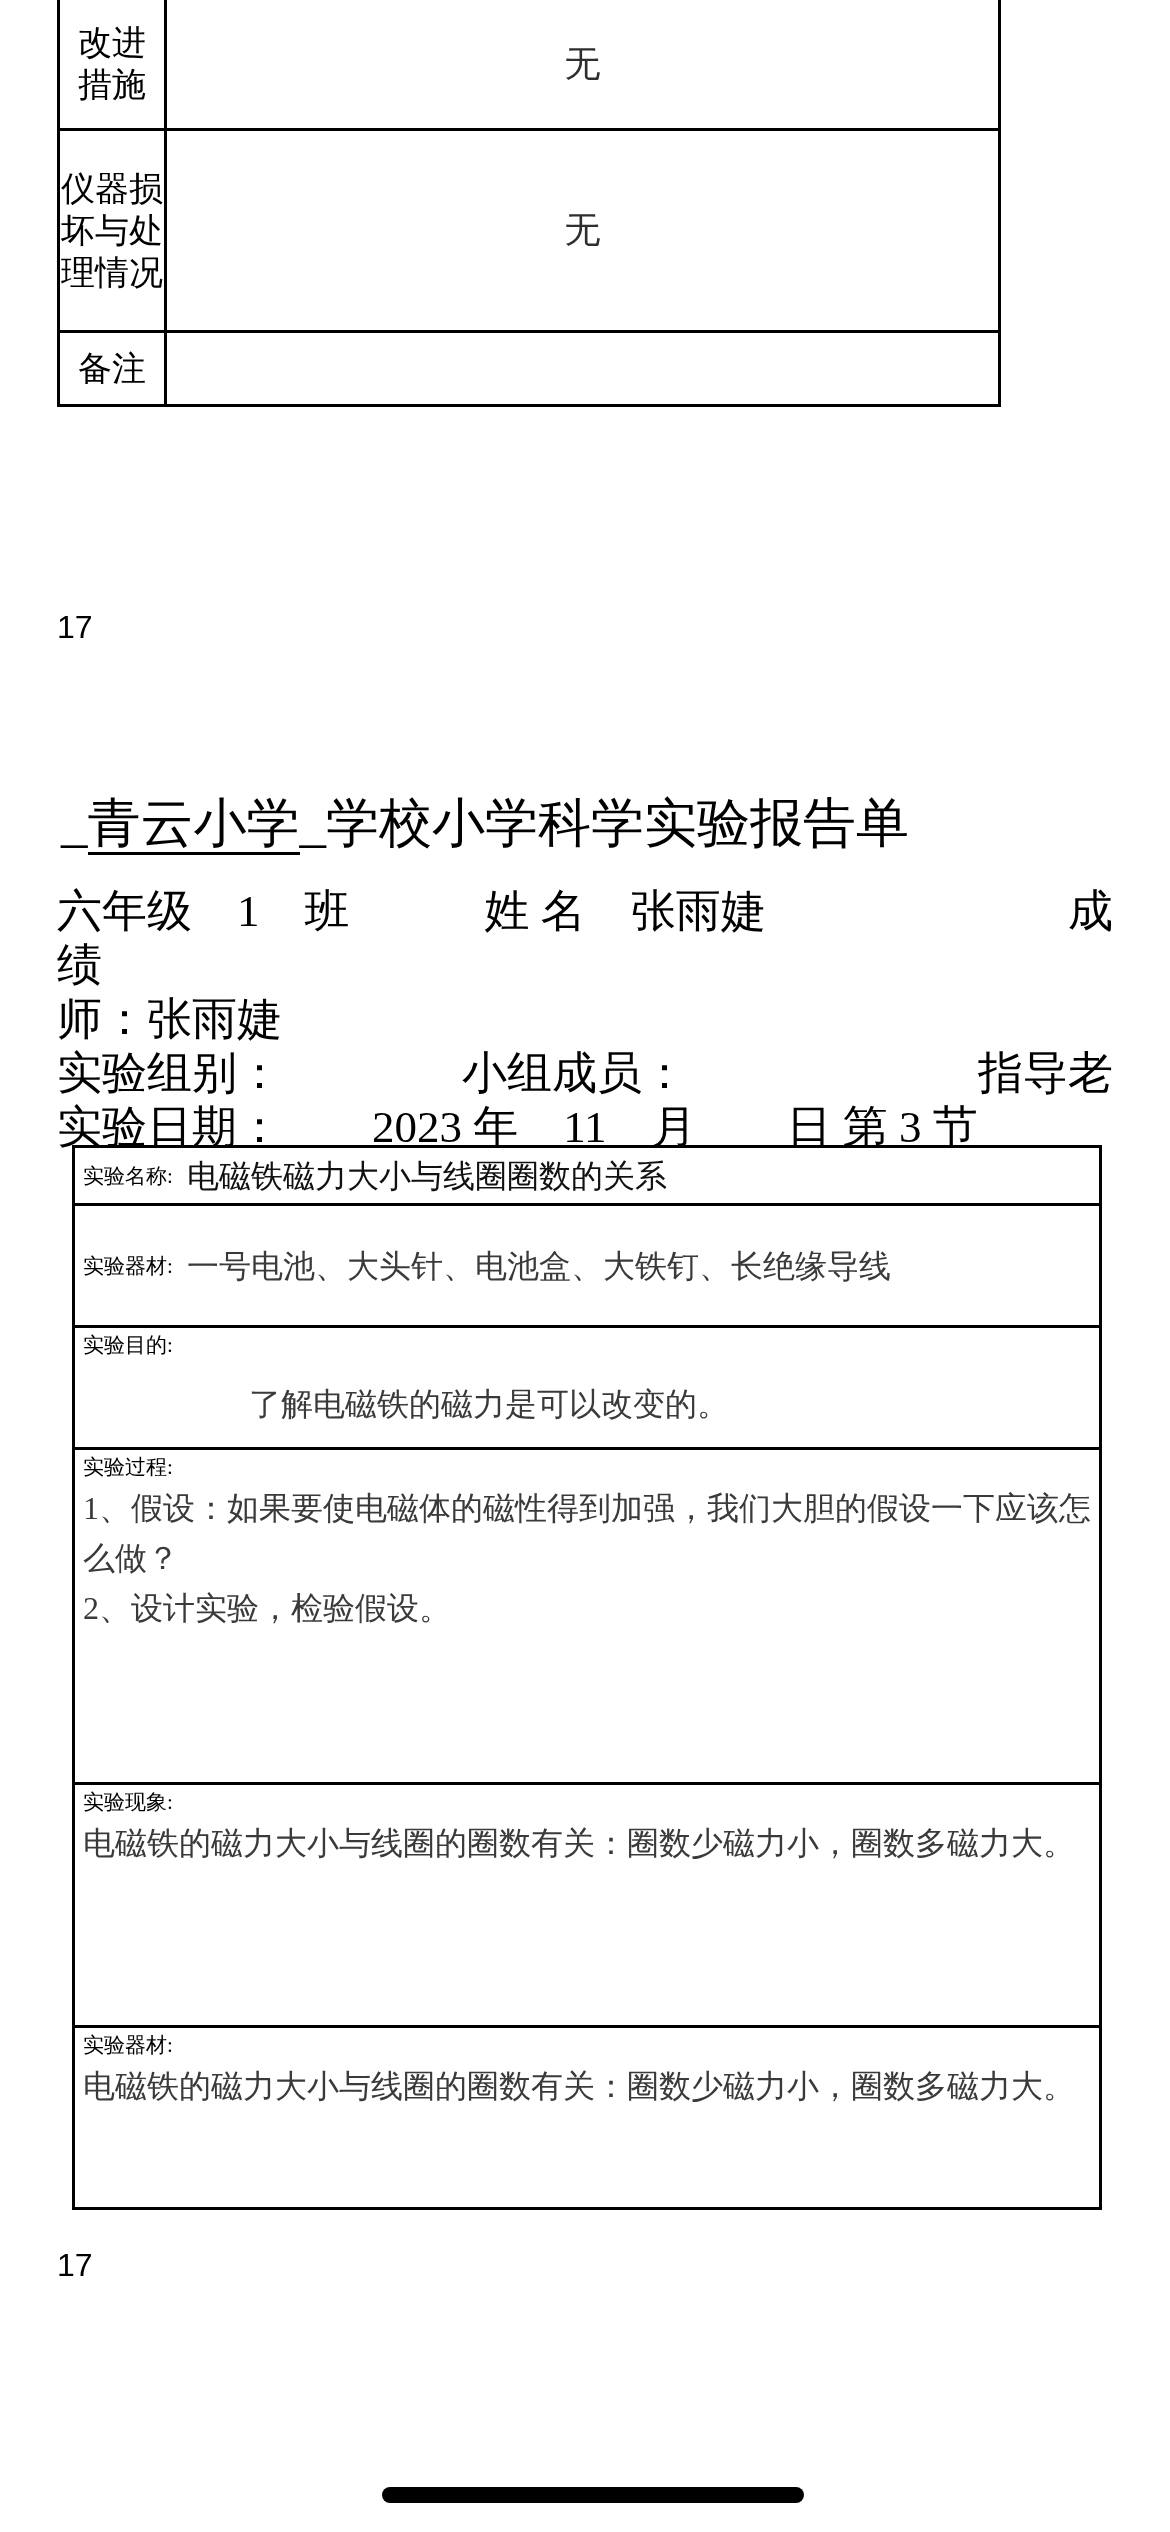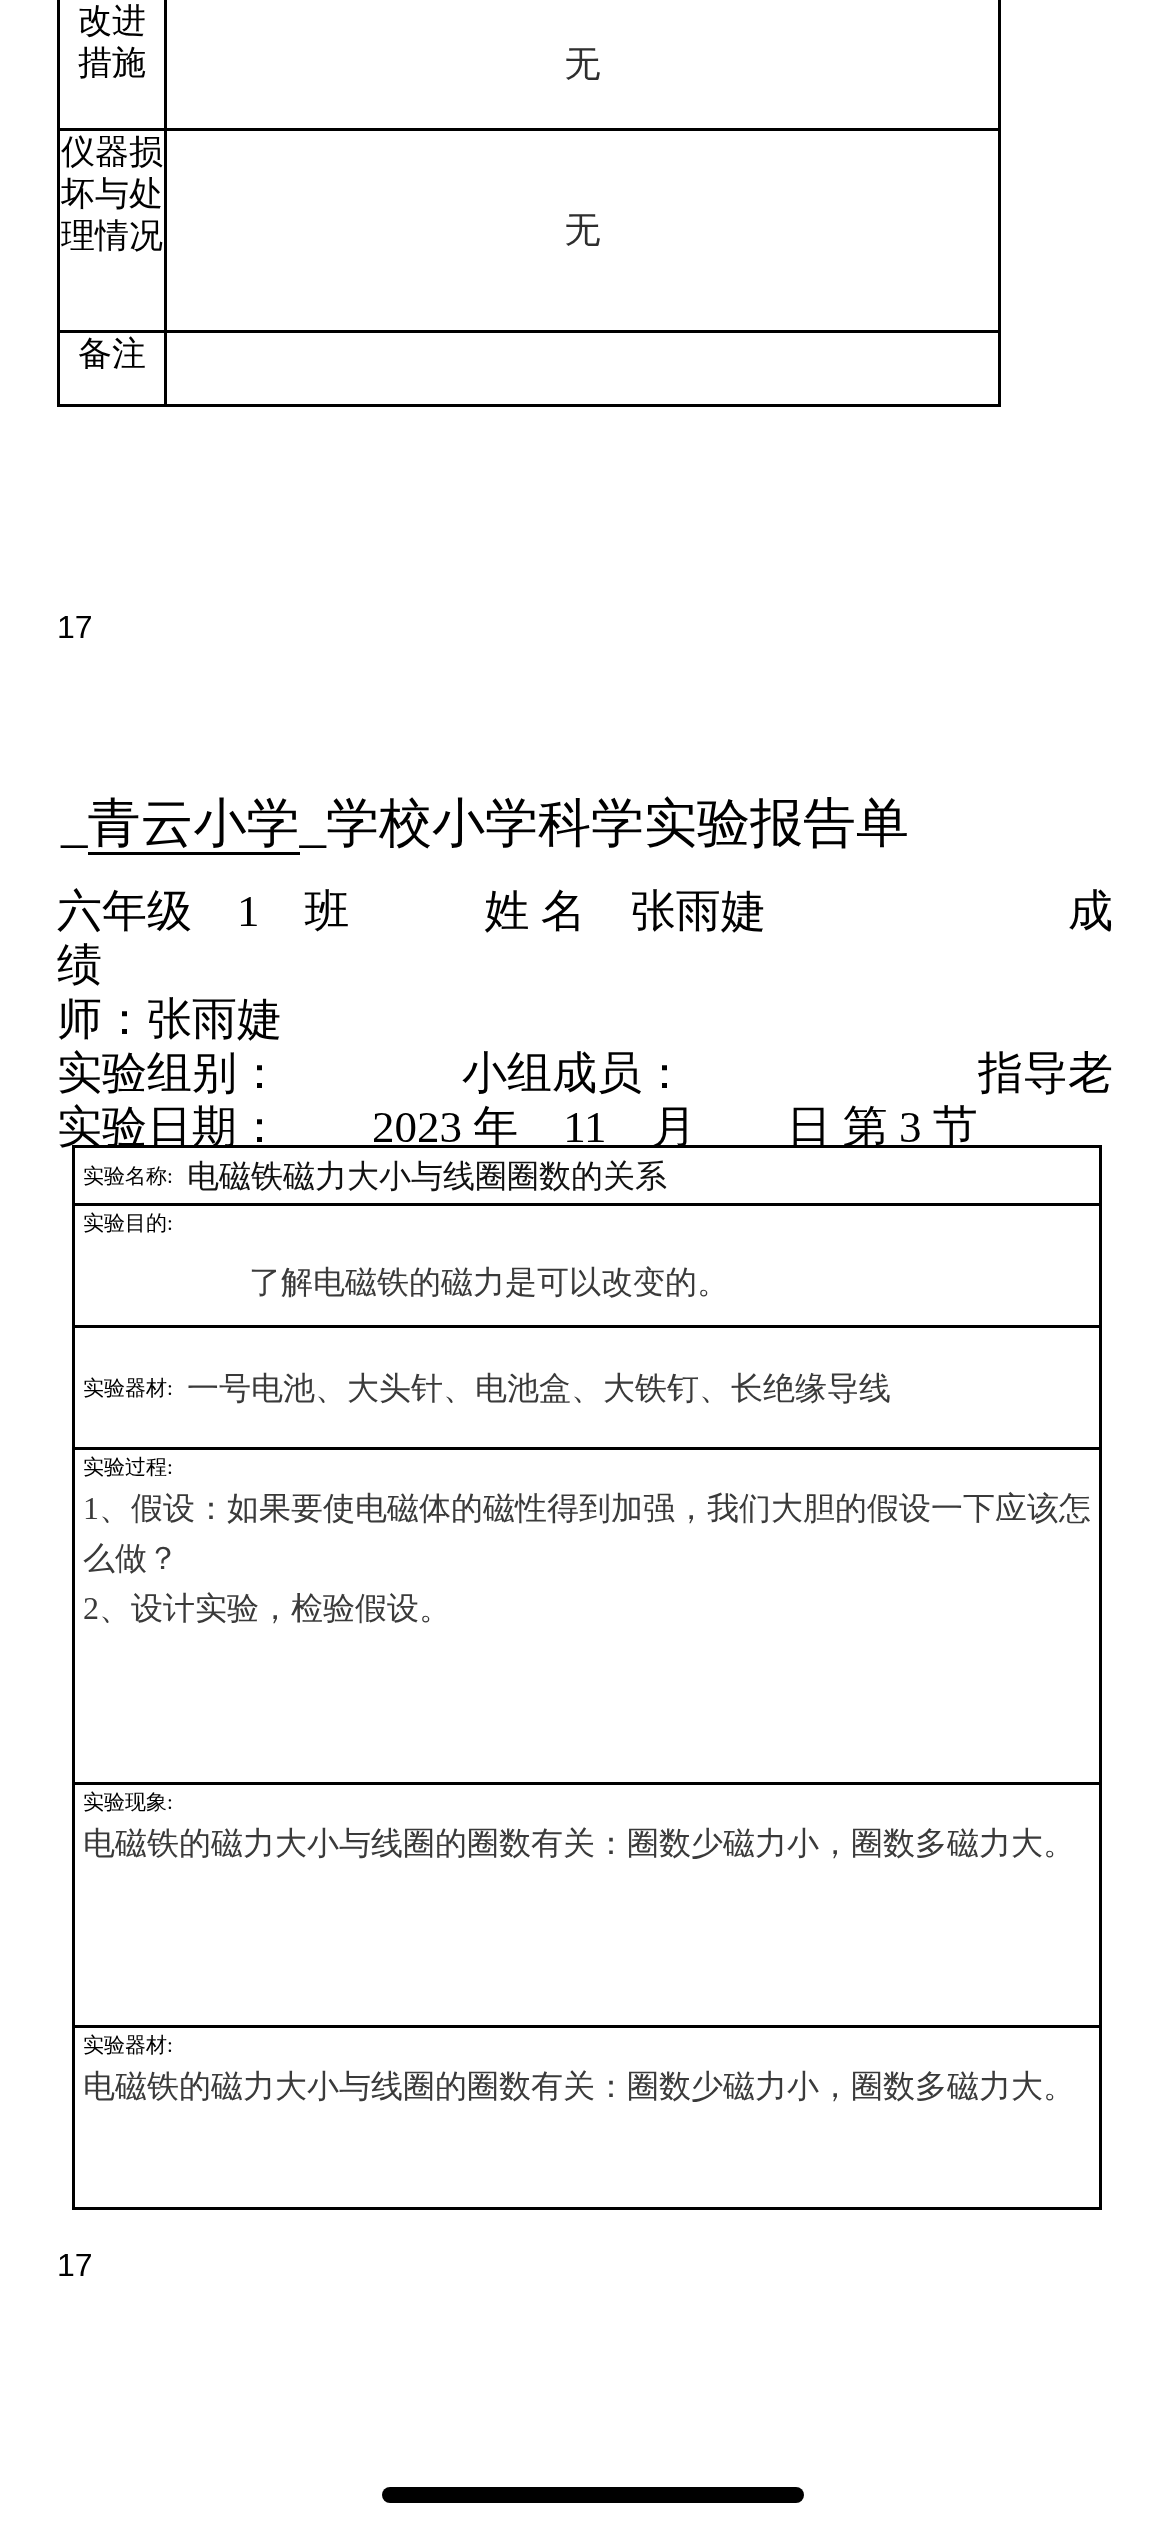--- a/index.html
+++ b/index.html
@@ -10,21 +10,21 @@
     font-family:"Liberation Serif","DejaVu Sans",sans-serif;
     color:#000;
   }
   .pre { white-space:pre; }
 
   
   .t1 { position:absolute; left:57px; top:0; width:944px;
         border-left:3px solid #000; border-right:3px solid #000; }
   .t1-row { display:flex; border-bottom:3px solid #000; }
   .t1-label { width:107px; border-right:3px solid #000;
-              display:flex; justify-content:center;
+              display:flex; align-items:center; justify-content:center;
               text-align:center; font-size:34px; line-height:42px; }
   .t1-label .sp2 { display:inline-block; width:74px; }
   .t1-value { flex:1; display:flex; align-items:center; justify-content:center;
               font-size:36px; color:#2e2e2e; }
   .rA { height:131px; }
   .rB { height:202px; }
   .rC { height:74px;gap:24px; }
 
   
   .sig { position:absolute; left:57px; top:438px; width:1070px;
@@ -116,27 +116,27 @@
     <div class="row">
       <span>实验日期：　　2023 年　11　月　　日 第 3 节</span>
     </div>
   </div>
 
   <div class="t2">
     <div class="t2-row r1">
       <div class="t2-lab">实验名称:</div>
       <div class="t2-val">电磁铁磁力大小与线圈圈数的关系</div>
     </div>
+    <div class="t2-row r3">
+      <div class="t2-lab">实验器材:</div>
+      <div class="t2-val">一号电池、大头针、电池盒、大铁钉、长绝缘导线</div>
+    </div>
     <div class="t2-row r2">
       <div class="t2-lab">实验目的:</div>
       <div class="t2-val">了解电磁铁的磁力是可以改变的。</div>
-    </div>
-    <div class="t2-row r3">
-      <div class="t2-lab">实验器材:</div>
-      <div class="t2-val">一号电池、大头针、电池盒、大铁钉、长绝缘导线</div>
     </div>
     <div class="t2-row r4">
       <div class="t2-lab">实验过程:</div>
       <div class="t2-val">1、假设：如果要使电磁体的磁性得到加强，我们大胆的假设一下应该怎</div>
       <div class="t2-val">么做？</div>
       <div class="t2-val">2、设计实验，检验假设。</div>
     </div>
     <div class="t2-row r5">
       <div class="t2-lab">实验现象:</div>
       <div class="t2-val">电磁铁的磁力大小与线圈的圈数有关：圈数少磁力小，圈数多磁力大。</div>

